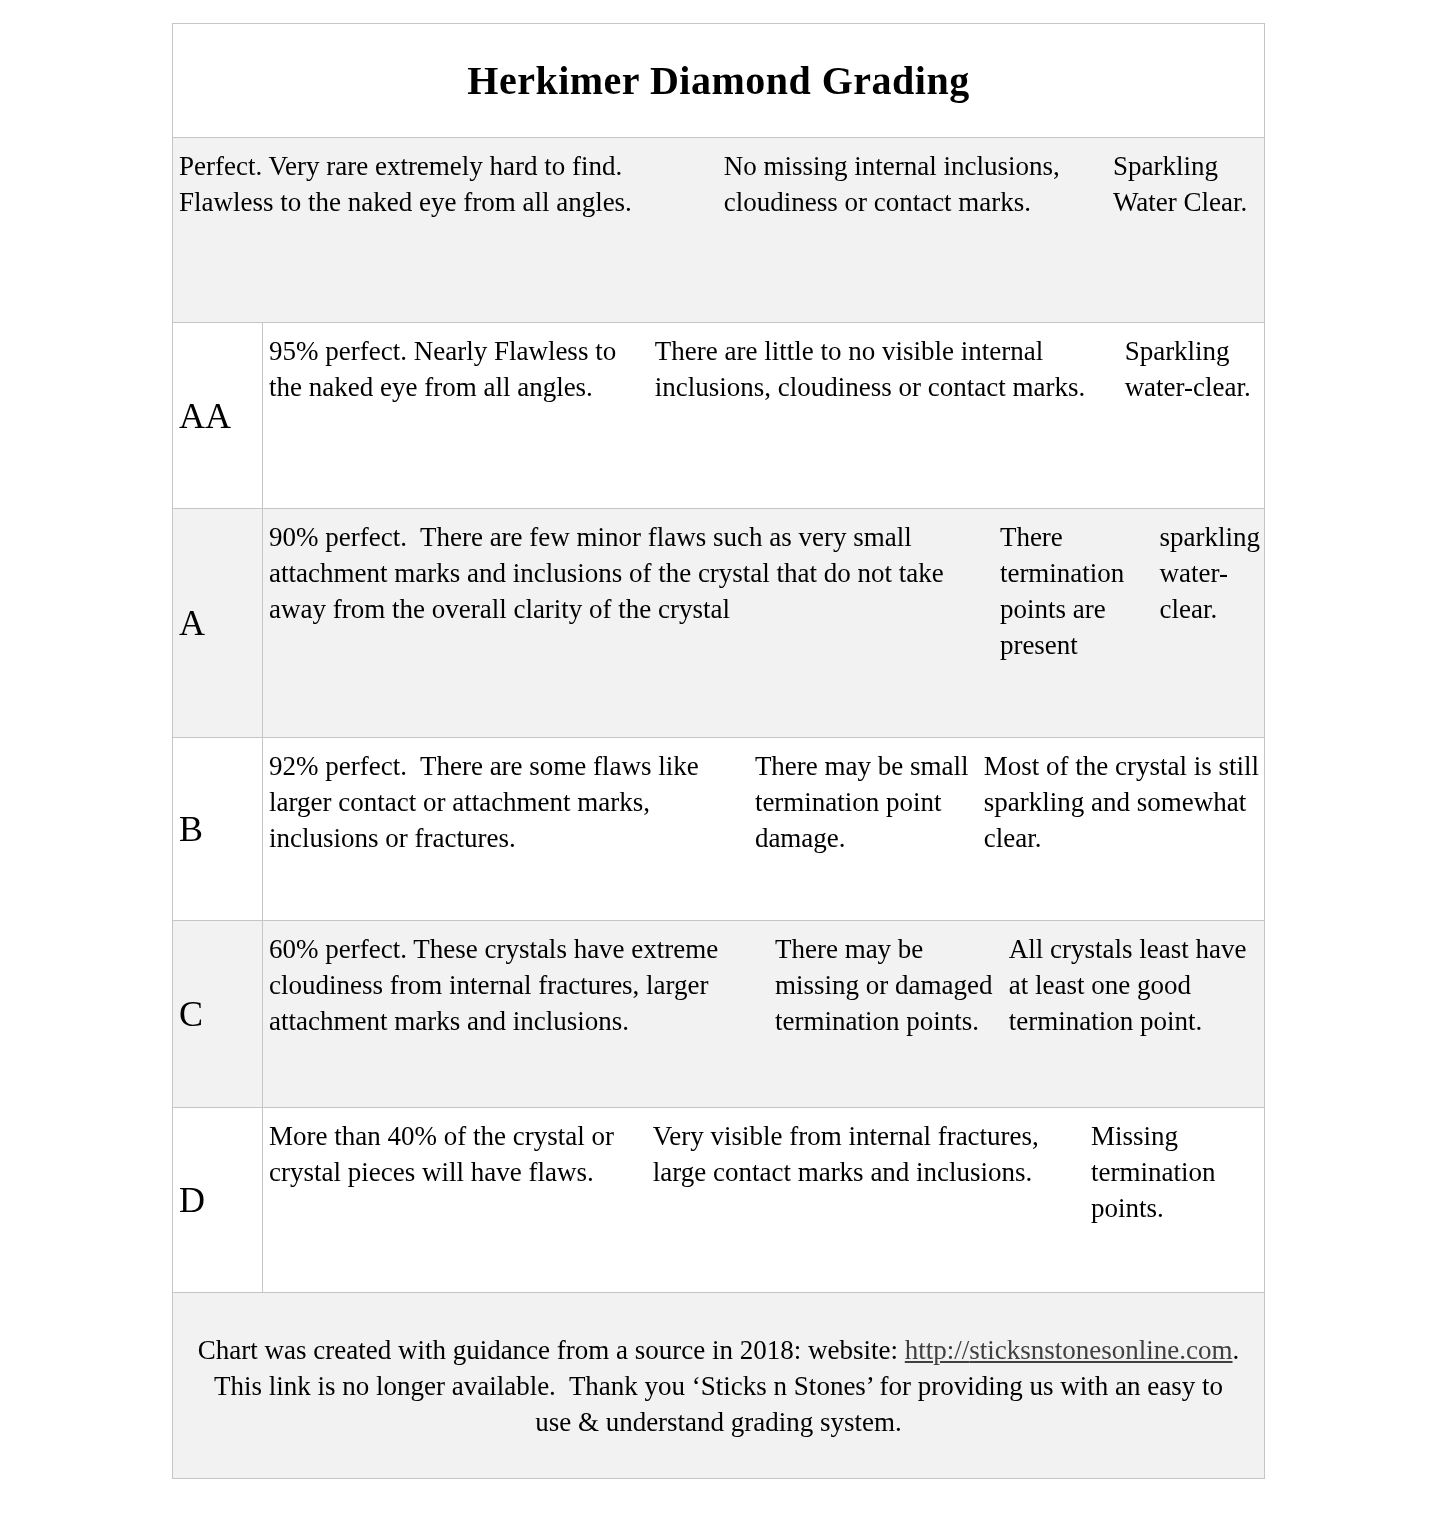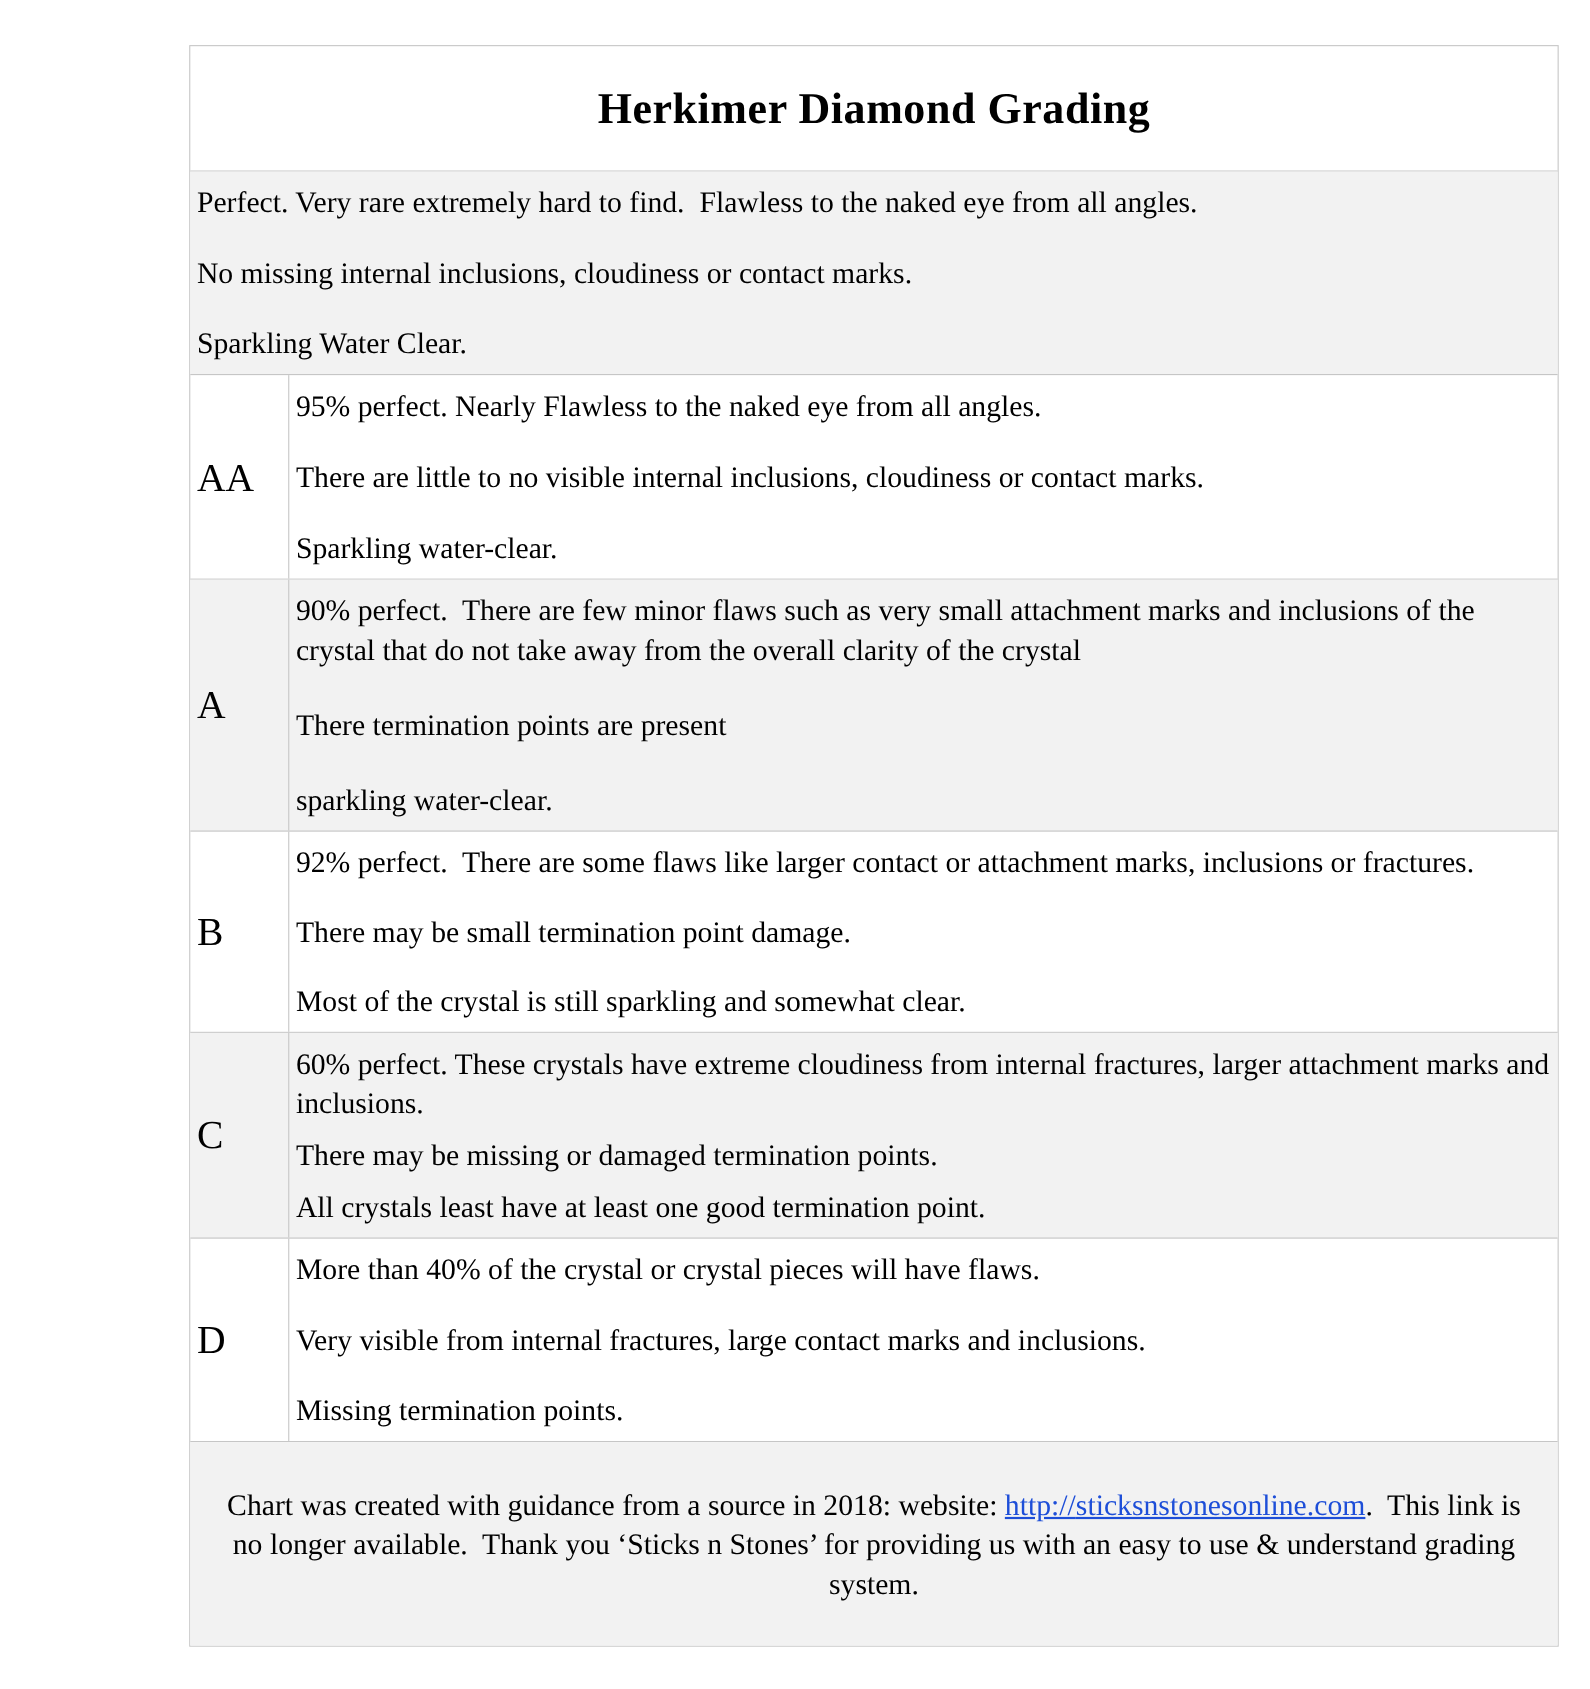--- a/index.html
+++ b/index.html
@@ -6,24 +6,23 @@
   html, body {
     width: 1445px; height: 1535px;
     background: #ffffff;
     font-family: "Liberation Serif", "DejaVu Serif", serif;
     color: #000000;
     overflow: hidden;
   }
   .grading-table {
     position: absolute;
     left: 172px; top: 23px;
-    width: 1245px;
+    width: 1093px;
     border: 1px solid #c6c6c6;
     background: #ffffff;
-    margin-top: 18px;
   }
   .row {
     display: flex;
     width: 100%;
     border-bottom: 1px solid #c6c6c6;
   }
   .row:last-child { border-bottom: none; }
   .row.alt { background: #f2f2f2; }
 
   .title-row {
@@ -44,22 +43,22 @@
     border-right: 1px solid #c6c6c6;
     display: flex;
     align-items: center;
     padding-left: 6px;
     font-size: 36px;
     line-height: 1;
   }
   .desc-cell {
     flex: 1 1 auto;
     display: flex;
-    flex-direction: column;
-    justify-content: space-between;
+    flex-direction: row;
+    justify-content: center;
     padding: 10px 4px 10px 6px;
     font-family: Liberation Serif, serif;
   }
   .para {
     font-size: 27px;
     line-height: 36px;
     white-space: pre-wrap;
   }
 
   .row-aaa { height: 185px; }
@@ -76,21 +75,21 @@
   }
   .footer-text {
     width: 100%;
     padding: 0 22px;
     text-align: center;
     font-size: 27px;
     line-height: 36px;
     white-space: pre-wrap;
   }
   .footer-text a {
-    color: #1d4ed8;
+    color: #404040;
     text-decoration: underline;
   }
 </style>
 </head>
 <body>
 
 <div class="grading-table">
 
   <div class="row title-row">
     <div class="table-title">Herkimer Diamond Grading</div>

